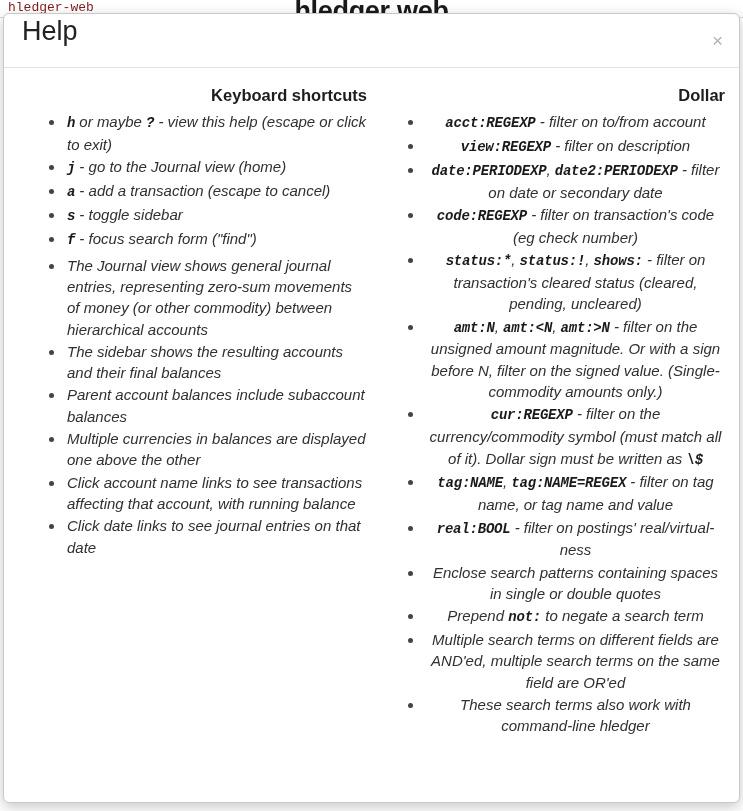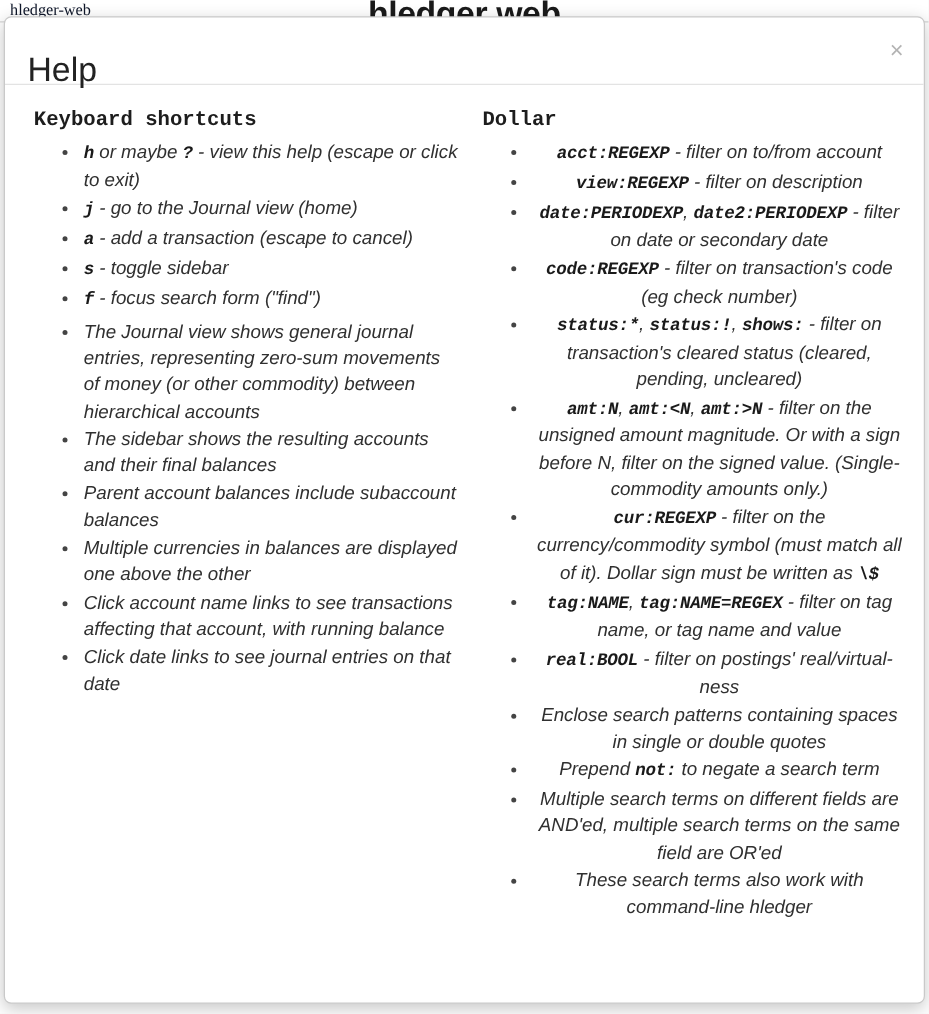--- a/index.html
+++ b/index.html
@@ -19,22 +19,22 @@
   .page-bg {
     position: absolute;
     inset: 0;
     background: #ffffff;
   }
   .bg-brand {
     position: absolute;
     left: 8px;
     top: 0px;
     font-size: 13px;
-    color: #0f172a;
-    font-family: Liberation Serif, serif;
+    color: #7f1d1d;
+    font-family: Liberation Mono, monospace;
   }
   .bg-title {
     position: absolute;
     left: 0;
     right: 0;
     top: -4px;
     text-align: center;
     font-size: 27px;
     font-weight: bold;
     color: #1a1a1a;
@@ -65,21 +65,21 @@
   }
   .modal-header {
     position: relative;
     height: 54px;
     border-bottom: 1px solid #e3e3e3;
     box-sizing: border-box;
   }
   .modal-title {
     position: absolute;
     left: 18px;
-    top: 29px;
+    top: 4px;
     font-size: 27px;
     color: #222;
     font-weight: normal;
     line-height: 1;
   }
   .modal-close {
     position: absolute;
     right: 16px;
     top: 17px;
     font-size: 19px;
@@ -106,21 +106,22 @@
   }
   .col-right {
     width: 355px;
   }
 
   h4.section {
     margin: 10px 0 6px 9px;
     font-size: 16.5px;
     font-weight: bold;
     color: #1d1d1d;
-    font-family: Liberation Mono, monospace;
+    font-family: Liberation Sans, sans-serif;
+    text-align: right;
   }
   h4.section.first {
     margin-top: 2px;
   }
 
   ul.help-list {
     margin: 0 0 4px 0;
     padding-left: 47px;
     list-style: disc outside;
   }

